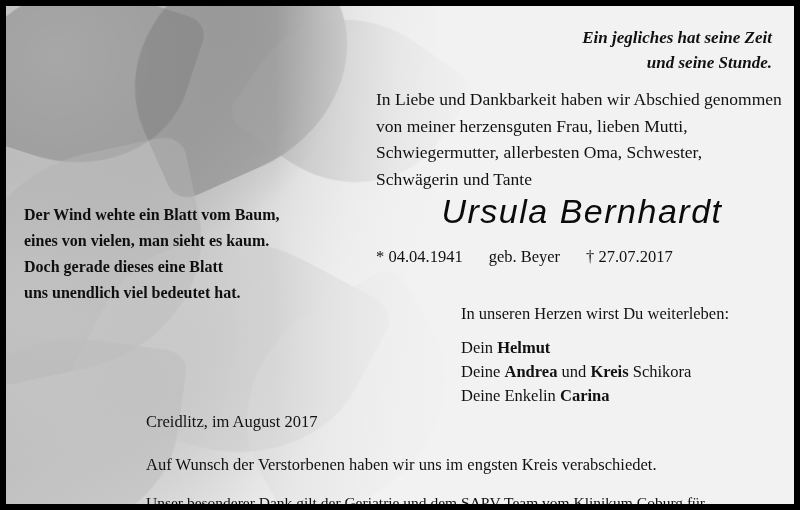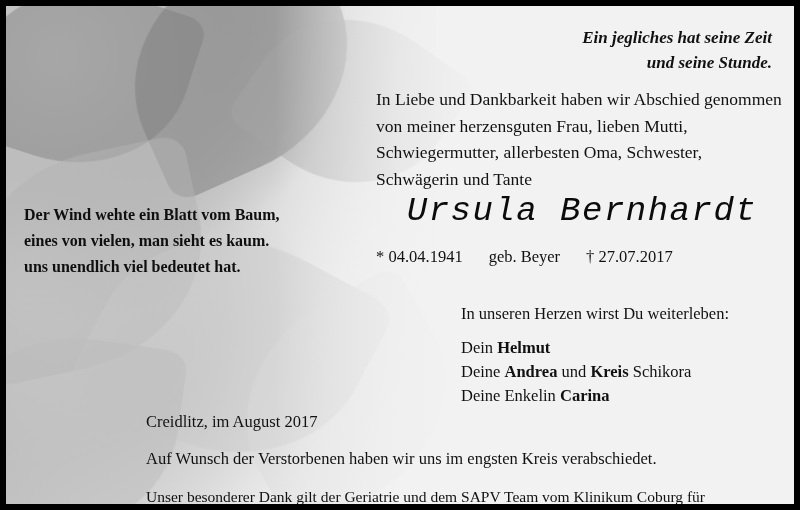--- a/index.html
+++ b/index.html
@@ -100,21 +100,21 @@
     color: #111;
   }
 
   
   .name {
     position: absolute;
     left: 370px;
     top: 186px;
     width: 412px;
     text-align: center;
-    font-family: Liberation Mono, monospace;
+    font-family: Liberation Sans, sans-serif;
     font-style: italic;
     font-size: 34px;
     letter-spacing: 1.5px;
     color: #0b0b0b;
     white-space: nowrap;
   }
 
   
   .dates {
     position: absolute;
@@ -154,21 +154,21 @@
   
   .bottom {
     position: absolute;
     left: 140px;
     top: 404px;
     width: 640px;
     font-size: 16.5px;
     line-height: 1.42;
     color: #111;
   }
-  .bottom .line2 { margin-top: 14px; }
+  .bottom .line2 { margin-top: 20px; }
   .bottom .small {
     margin-top: 16px;
     font-size: 15.5px;
     line-height: 1.35;
   }
   .bottom .indent { padding-left: 18px; }
   b { font-weight: bold; text-align: right; }
 </style>
 </head>
 <body>
@@ -199,20 +199,21 @@
 
       <div class="name">Ursula Bernhardt</div>
 
       <div class="dates">
         <span>* 04.04.1941</span><span class="gap"></span><span>geb. Beyer</span><span class="gap"></span><span>† 27.07.2017</span>
       </div>
 
       <div class="poem">
         <div>Der Wind wehte ein Blatt vom Baum,</div>
         <div>eines von vielen, man sieht es kaum.</div>
+        <div>Doch gerade dieses eine Blatt</div>
         <div>uns unendlich viel bedeutet hat.</div>
       </div>
 
       <div class="family">
         <div class="hdr">In unseren Herzen wirst Du weiterleben:</div>
         <div>
           <span>Dein </span><b>Helmut</b>
         </div>
         <div>
           <span>Deine </span><b>Andrea</b><span> und </span><b>Kreis</b><span> Schikora</span>

